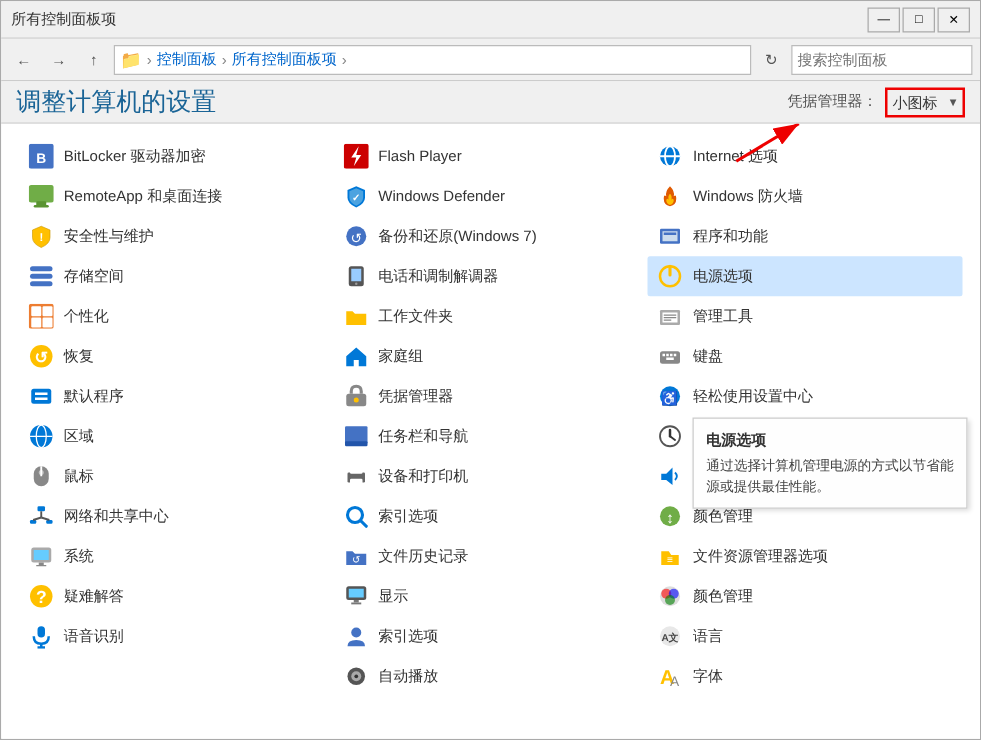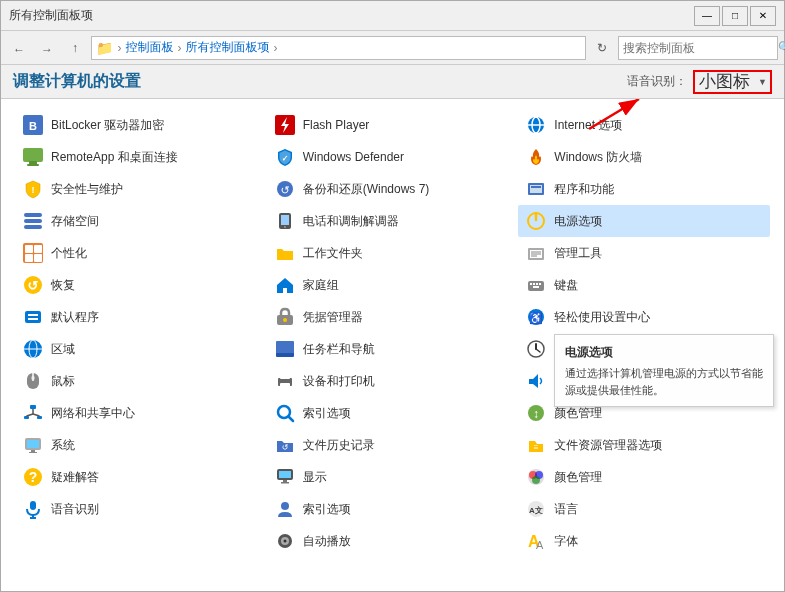--- a/index.html
+++ b/index.html
@@ -89,21 +89,21 @@
       align-items: center;
       padding: 0 4px;
       font-size: 12px;
       color: #333;
       gap: 2px;
     }
 
     .breadcrumb-sep { color: #888; margin: 0 2px; }
 
     .search-bar {
-      width: 160px;
+      width: 145px;
       height: 24px;
       background: #fff;
       border: 1px solid #bbb;
       display: flex;
       align-items: center;
       padding: 0 4px;
     }
 
     .search-input {
       border: none;
@@ -126,23 +126,23 @@
       background: #f0f0f0;
       border-bottom: 1px solid #ccc;
       display: flex;
       align-items: center;
       justify-content: space-between;
       padding: 0 12px;
       flex-shrink: 0;
     }
 
     .page-heading {
-      font-size: 16px;
+      font-size: 20px;
       color: #1a6496;
-      font-weight: bold;
+      font-weight: normal;
     }
 
     .view-controls {
       display: flex;
       align-items: center;
       gap: 6px;
       font-size: 12px;
       color: #555;
     }
 
@@ -151,21 +151,21 @@
     .view-dropdown-wrapper {
       position: relative;
       border: 2px solid #e00;
     }
 
     .view-dropdown-wrapper select {
       appearance: none;
       border: none;
       outline: none;
       background: transparent;
-      font-size: 17px;
+      font-size: 12px;
       color: #333;
       padding: 0 20px 0 4px;
       height: 20px;
       cursor: pointer;
     }
 
     .dropdown-arrow {
       position: absolute;
       right: 3px;
       top: 50%;
@@ -271,21 +271,21 @@
     <button class="addr-btn">↻</button>
     <div class="search-bar">
       <input class="search-input" type="text" placeholder="搜索控制面板" style="">
       <span class="search-icon-btn">🔍</span>
     </div>
   </div>
 
   <div class="toolbar">
     <span class="page-heading">调整计算机的设置</span>
     <div class="view-controls">
-      <span class="view-label">语音识别：</span>
+      <span class="view-label">凭据管理器：</span>
       <div class="view-dropdown-wrapper">
         <select>
           <option>小图标</option>
           <option>大图标</option>
           <option>类别</option>
         </select>
         <span class="dropdown-arrow">▼</span>
       </div>
     </div>
   </div>

